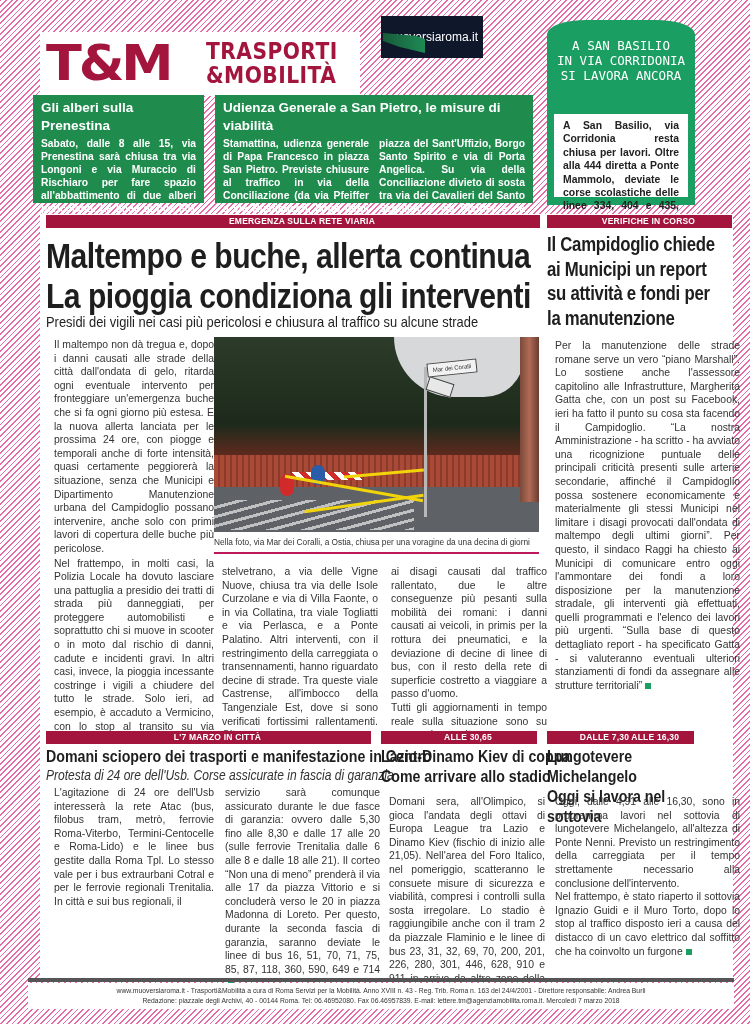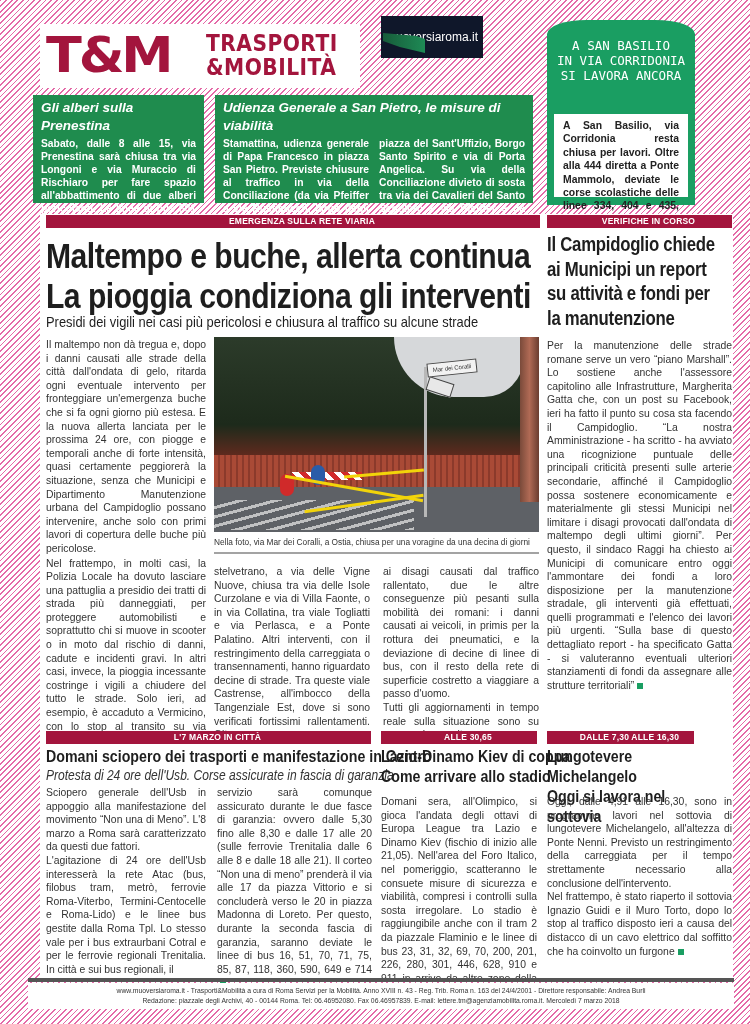--- a/index.html
+++ b/index.html
@@ -7,21 +7,21 @@
   body {
     position: relative;
     font-family: "Liberation Sans", sans-serif;
     background-color: #fff;
     background-image: repeating-linear-gradient(135deg, #e46aa8 0px, #e46aa8 1.2px, #ffffff 1.2px, #ffffff 4px);
     color: #222;
   }
   .abs { position: absolute; }
 
   
-  .masthead { left: 40px; top: 24px; width: 320px; height: 64px; background: #fff; }
+  .masthead { left: 40px; top: 32px; width: 320px; height: 64px; background: #fff; }
   .logo-tm {
     position: absolute; left: 6px; top: 2px;
     font-family: "DejaVu Sans", sans-serif; font-weight: 900; font-size: 50px;
     color: #a3153d; letter-spacing: -3px; line-height: 58px;
     transform: scaleX(1.05); transform-origin: left;
   }
   .logo-title {
     position: absolute; left: 166px; top: 7px; color: #a3153d;
     font-family: "DejaVu Sans", sans-serif; font-weight: bold;
     font-size: 23px; line-height: 24px; letter-spacing: 0.5px;
@@ -51,21 +51,21 @@
   .sign-body {
     position: absolute; left: 7px; right: 7px; top: 94px; bottom: 8px;
     background: #fff; padding: 5px 9px;
     font-size: 10.4px; line-height: 13.4px; font-weight: bold; color: #222;
     text-align: justify;
     font-family: "Liberation Sans Narrow", "Liberation Sans", sans-serif;
   }
 
   
   .brief { background: #1f8c4e; color: #fff; padding: 4px 8px; }
-  .brief-title { font-weight: bold; font-size: 13.5px; line-height: 18px; margin-bottom: 3px; font-style: italic; }
+  .brief-title { font-weight: bold; font-size: 13.5px; line-height: 18px; margin-bottom: 3px; }
   .brief-text { font-size: 10.3px; line-height: 12.9px; font-weight: bold; text-align: justify; }
   .brief1 { left: 33px; top: 95px; width: 171px; height: 108px; }
   .brief2 { left: 215px; top: 95px; width: 318px; height: 108px; }
   .brief2 .cols { display: flex; gap: 10px; }
   .brief2 .cols > div { flex: 1; }
 
   
   .main-panel { left: 40px; top: 214px; width: 502px; height: 514px; background: #fff; }
   .side-panel { left: 540px; top: 214px; width: 193px; height: 514px; background: #fff; }
   .bottom-panel { left: 40px; top: 728px; width: 693px; height: 250px; background: #fff; }
@@ -81,21 +81,21 @@
     left: 46px; top: 236px; width: 494px; font-weight: bold; font-size: 35px;
     line-height: 40px; color: #1e1e1e; letter-spacing: -0.6px;
     transform: scaleX(0.86); transform-origin: left;
     white-space: nowrap;
   }
   .subhead {
     left: 46px; top: 313px; width: 560px; font-size: 15px; color: #1e1e1e;
     line-height: 18px; transform: scaleX(0.86); transform-origin: left; white-space: nowrap;
   }
 
-  .body-text { font-size: 10.4px; line-height: 13.6px; color: #333; text-align: justify; }
+  .body-text { font-size: 10.4px; line-height: 13.6px; color: #333; text-align: justify; margin-left: 8px; }
   .col1 { left: 46px; top: 338px; width: 160px; }
   .col1 p + p { margin-top: 1px; }
   .col2 { left: 214px; top: 565px; width: 156px; }
   .col3 { left: 383px; top: 565px; width: 156px; }
   .end-mark { display: inline-block; width: 6px; height: 6px; background: #1a9e62; margin-left: 3px; }
 
   .photo {
     left: 214px; top: 337px; width: 325px; height: 195px; overflow: hidden;
     background: linear-gradient(180deg, #2c3b2a 0%, #1d2a1b 45%, #5c2a1e 60%, #7a3526 70%, #4c4e52 74%, #6b6e73 100%);
   }
@@ -106,21 +106,21 @@
   .photo .trunk { position: absolute; left: 306px; top: 0; width: 19px; height: 165px; background: linear-gradient(90deg, #7a4a3a, #b06a55, #6a3d30); }
   .photo .fence { position: absolute; left: 0; top: 118px; width: 306px; height: 32px; background: repeating-linear-gradient(90deg, #a94a36 0 4px, #8b3a2b 4px 6px); }
   .photo .road { position: absolute; left: 0; top: 150px; width: 325px; height: 45px; background: #5e6166; }
   .photo .zebra { position: absolute; left: 0; top: 163px; width: 200px; height: 30px; background: repeating-linear-gradient(165deg, transparent 0 6px, #d9d9d9 6px 9px); opacity: 0.8; }
   .photo .tape { position: absolute; background: #f2d40a; height: 3px; }
   .photo .noentry { position: absolute; left: 66px; top: 137px; width: 14px; height: 22px; border-radius: 7px; background: #d02a2a; }
   .photo .bluesign { position: absolute; left: 97px; top: 128px; width: 14px; height: 20px; border-radius: 7px; background: #2a5ca8; }
   .photo .barrier { position: absolute; left: 78px; top: 135px; width: 70px; height: 8px; background: repeating-linear-gradient(45deg, #d12a2a 0 5px, #fff 5px 10px); }
   .photo-caption {
     left: 214px; top: 536px; width: 325px; font-size: 8.3px; color: #333;
-    line-height: 12px; border-bottom: 2px solid #a3a3a3; padding-bottom: 4px;
+    line-height: 12px; border-bottom: 2px solid #be185d; padding-bottom: 4px;
     white-space: nowrap;
   }
 
   
   .side-headline {
     left: 547px; top: 232px; width: 200px; font-weight: bold; font-size: 19.5px;
     line-height: 24.5px; color: #1e1e1e; letter-spacing: -0.3px;
     transform: scaleX(0.86); transform-origin: left;
   }
   .side-body { left: 547px; top: 339px; width: 185px; }
@@ -222,21 +222,20 @@
 <div class="abs kicker side-kicker">VERIFICHE IN CORSO</div>
 <div class="abs side-headline">Il Campidoglio chiede ai Municipi un report su attività e fondi per la manutenzione</div>
 <div class="abs body-text side-body">
   <span>Per la manutenzione delle strade romane serve un vero “piano Marshall”. Lo sostiene anche l'assessore capitolino alle Infrastrutture, Margherita Gatta che, con un post su Facebook, ieri ha fatto il punto su cosa sta facendo il Campidoglio. “La nostra Amministrazione - ha scritto - ha avviato una ricognizione puntuale delle principali criticità presenti sulle arterie secondarie, affinché il Campidoglio possa sostenere economicamente e materialmente gli stessi Municipi nel limitare i disagi provocati dall'ondata di maltempo degli ultimi giorni”. Per questo, il sindaco Raggi ha chiesto ai Municipi di comunicare entro oggi l'ammontare dei fondi a loro disposizione per la manutenzione stradale, gli interventi già effettuati, quelli programmati e l'elenco dei lavori più urgenti. “Sulla base di questo dettagliato report - ha specificato Gatta - si valuteranno eventuali ulteriori stanziamenti di fondi da assegnare alle strutture territoriali”</span><span class="end-mark"></span>
 </div>
 
 <div class="abs kicker b-kicker1">L'7 MARZO IN CITTÀ</div>
 <div class="abs b-title b-title1">Domani sciopero dei trasporti e manifestazione in Centro</div>
 <div class="abs b-sub1">Protesta di 24 ore dell'Usb. Corse assicurate in fascia di garanzia</div>
 <div class="abs body-text b-col1">
-  <p>Sciopero generale dell'Usb in appoggio alla manifestazione del movimento “Non una di Meno”. L'8 marzo a Roma sarà caratterizzato da questi due fattori.</p>
   <p>L'agitazione di 24 ore dell'Usb interesserà la rete Atac (bus, filobus tram, metrò, ferrovie Roma-Viterbo, Termini-Centocelle e Roma-Lido) e le linee bus gestite dalla Roma Tpl. Lo stesso vale per i bus extraurbani Cotral e per le ferrovie regionali Trenitalia. In città e sui bus regionali, il</p>
 </div>
 <div class="abs body-text b-col2">
   <span>servizio sarà comunque assicurato durante le due fasce di garanzia: ovvero dalle 5,30 fino alle 8,30 e dalle 17 alle 20 (sulle ferrovie Trenitalia dalle 6 alle 8 e dalle 18 alle 21). Il corteo “Non una di meno” prenderà il via alle 17 da piazza Vittorio e si concluderà verso le 20 in piazza Madonna di Loreto. Per questo, durante la seconda fascia di garanzia, saranno deviate le linee di bus 16, 51, 70, 71, 75, 85, 87, 118, 360, 590, 649 e 714</span><span class="end-mark"></span>
 </div>
 
 <div class="abs kicker b-kicker2">ALLE 30,65</div>
 <div class="abs b-title b-title2">Lazio-Dinamo Kiev di coppa
 Come arrivare allo stadio</div>
 <div class="abs body-text b-col3" style="top:795px;">

